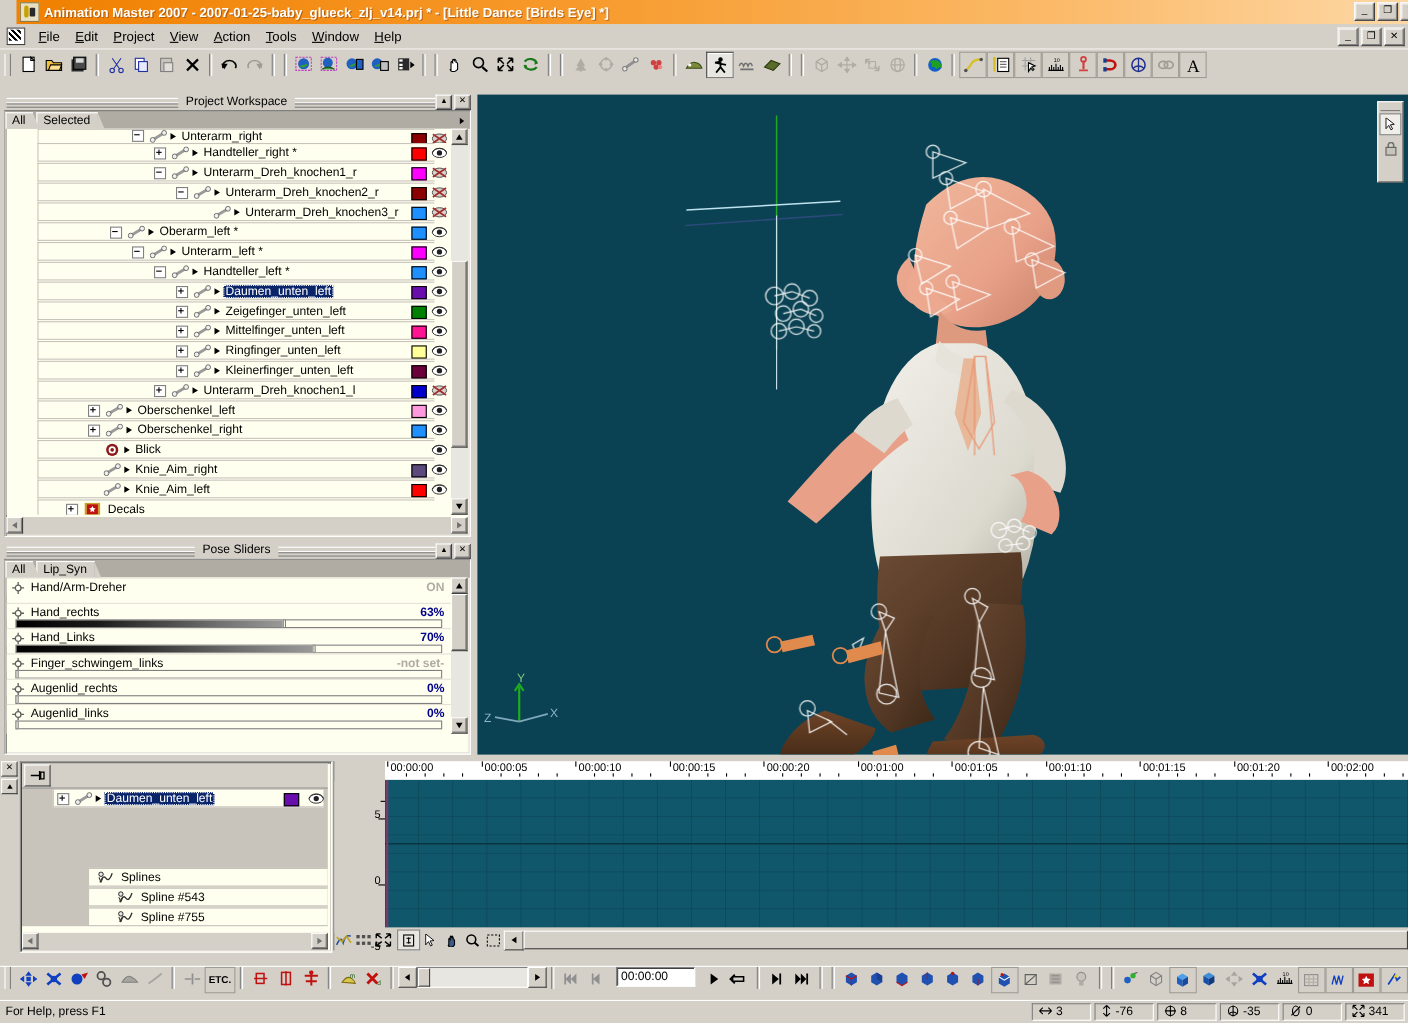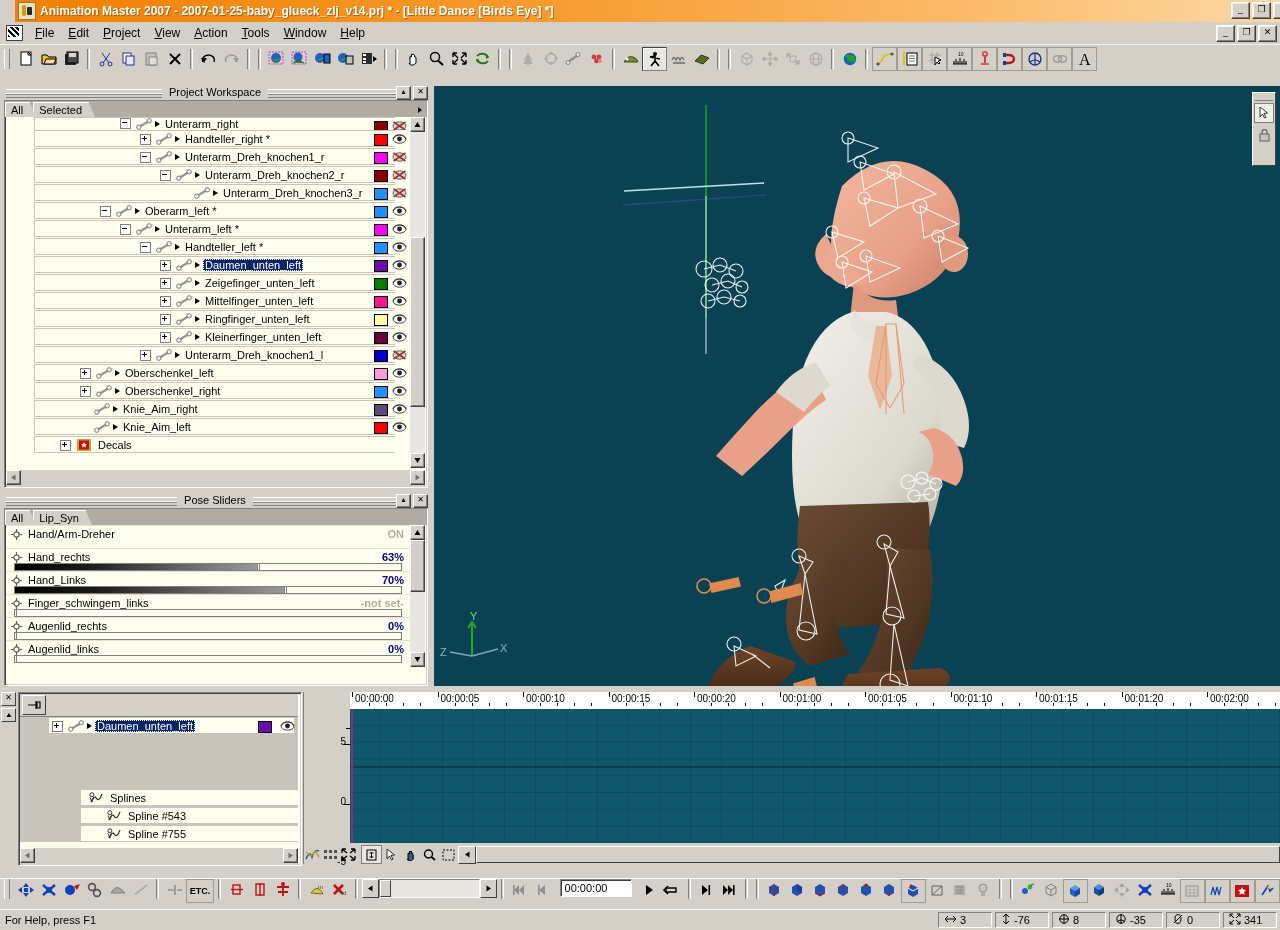--- a/index.html
+++ b/index.html
@@ -857,20 +857,38 @@
               <span style="width:5px"></span>
               <svg class="bone" width="16" height="12" viewBox="0 0 16 12">
                 <path d="M3 9 L13 3" stroke="#9a9a9a" stroke-width="2.6" fill="none"></path>
                 <circle cx="2.8" cy="9.2" r="2.2" fill="#f0f0f0" stroke="#606060" stroke-width=".8"></circle>
                 <circle cx="13.2" cy="2.8" r="2.2" fill="#f0f0f0" stroke="#606060" stroke-width=".8"></circle>
               </svg>
               <span style="width:3px"></span>
               <span class="tri"></span>
               <span class="tlabel">Oberschenkel_right</span>
               <span class="swatch" style="background:#1e90ff;"></span>
+              <svg class="eye" width="15" height="12" viewBox="0 0 15 12">
+                <ellipse cx="7.5" cy="6" rx="6.5" ry="4.2" fill="#fff" stroke="#303030" stroke-width=".9"></ellipse>
+                <circle cx="7.5" cy="6" r="2.4" fill="#202020"></circle>
+                <path d="M1 6 q2 -4 6.5 -4 M14 6 q-2 -4 -6.5 -4" stroke="#303030" fill="none" stroke-width=".9"></path>
+              </svg>
+            </div>
+            <div class="trow">
+              <div class="rowbg"></div>
+              <div style="width:46px;flex:0 0 auto;"></div>
+              <span style="width:14px;flex:0 0 auto;"></span>
+              <svg class="bone" width="14" height="13" viewBox="0 0 14 13">
+                <circle cx="7" cy="6.5" r="6" fill="#8b1a1a"></circle>
+                <circle cx="7" cy="6.5" r="3.5" fill="#fff"></circle>
+                <circle cx="7" cy="6.5" r="1.8" fill="#8b1a1a"></circle>
+              </svg>
+              <span style="width:3px"></span>
+              <span class="tri"></span>
+              <span class="tlabel">Blick</span>
               <svg class="eye" width="15" height="12" viewBox="0 0 15 12">
                 <ellipse cx="7.5" cy="6" rx="6.5" ry="4.2" fill="#fff" stroke="#303030" stroke-width=".9"></ellipse>
                 <circle cx="7.5" cy="6" r="2.4" fill="#202020"></circle>
                 <path d="M1 6 q2 -4 6.5 -4 M14 6 q-2 -4 -6.5 -4" stroke="#303030" fill="none" stroke-width=".9"></path>
               </svg>
             </div>
             <div class="trow">
               <div class="rowbg"></div>
               <div style="width:46px;flex:0 0 auto;"></div>
               <span style="width:14px;flex:0 0 auto;"></span>

